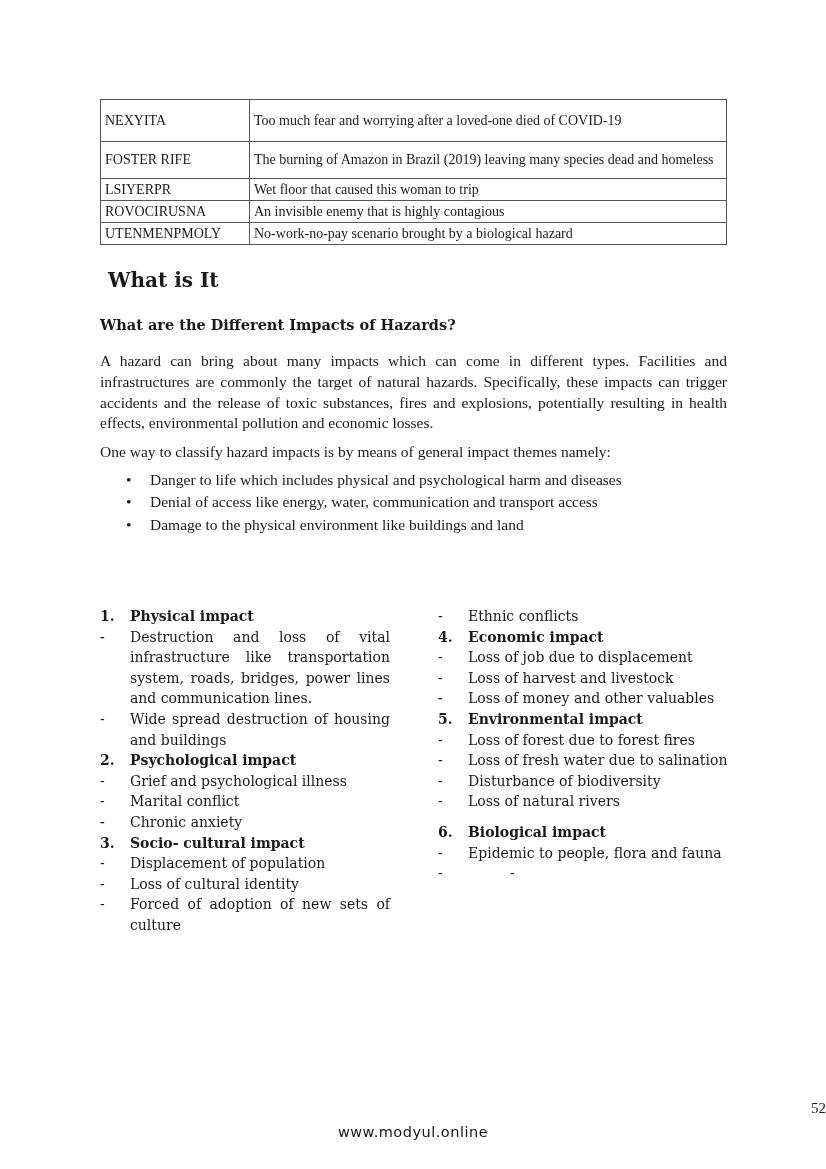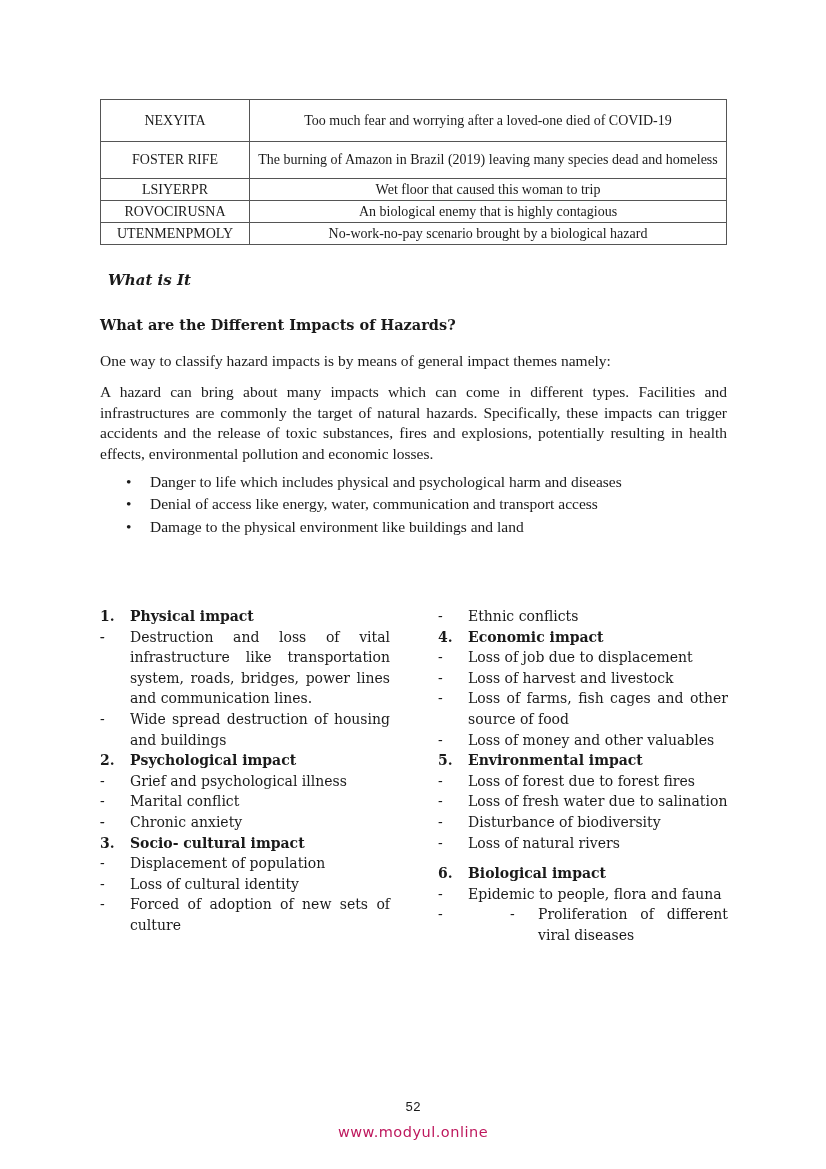--- a/index.html
+++ b/index.html
@@ -1,40 +1,40 @@
 <!DOCTYPE html>
 <html><head>
 <meta charset="utf-8">
 <style>
   html, body { margin:0; padding:0; background:#ffffff; }
   body { width:826px; height:1169px; position:relative; overflow:hidden;
          font-family:"DejaVu Serif", serif; color:#1a1a1a; }
   .page { position:absolute; left:100px; top:99px; width:627px; }
   table.puzzle { width:627px; border-collapse:collapse; font-size:14px; font-family:"Liberation Serif","DejaVu Serif",serif; }
-  table.puzzle td { border:1px solid #555; text-align:center; padding:0 4px; line-height:20px; }
+  table.puzzle td { border:1px solid #555; padding:0 4px; line-height:20px; }
   table.puzzle td.word { width:140px; }
-  h1.what { font-family:"DejaVu Serif", serif; font-weight:bold; font-size:15px; margin:22px 0 0 8px; line-height:26px;font-style:italic; }
+  h1.what { font-family:"DejaVu Serif", serif; font-weight:bold; font-size:20px; margin:22px 0 0 8px; line-height:26px; }
   h2.sub { font-family:"DejaVu Serif", serif; font-weight:bold; font-size:14.5px; margin:22px 0 16px 0; line-height:20px; }
   p.body { font-family:"Liberation Serif","DejaVu Serif",serif; font-size:15.5px; line-height:20.8px; text-align:justify; margin:10px 0 0 0; }
   ul.themes { margin:6px 0 0 0; padding:0 0 0 50px; font-family:"Liberation Serif","DejaVu Serif",serif; font-size:15.5px; line-height:22.5px; list-style:none; }
   ul.themes li { position:relative; }
   ul.themes li .bullet { position:absolute; left:-24px; top:0; }
   .cols { position:absolute; left:100px; top:606px; width:627px; font-family:"DejaVu Serif", serif; font-size:14px; line-height:20.6px; }
   .col { position:absolute; top:0; width:290px; }
   .col.left { left:0; }
   .col.right { left:338px; }
   .head { font-weight:bold; position:relative; padding-left:30px; }
   .head .num { position:absolute; left:0; }
   .item { position:relative; padding-left:30px; text-align:justify; text-align-last:left; }
   .item .dash { position:absolute; left:0; }
   .item.sub { padding-left:100px; }
   .item.sub .dash { left:72px; }
   .gap { height:10px; }
-  .pagenum { position:absolute; top:1100px; left:0; width:826px; text-align:center; font-family:Liberation Mono, monospace; font-size:13px; }
-  .watermark { position:absolute; top:1124px; left:0; width:826px; text-align:center; font-family:"DejaVu Sans", sans-serif; font-size:14.5px; color:#be185d; letter-spacing:0.5px; }
+  .pagenum { position:absolute; top:1100px; left:0; width:826px; text-align:right; font-family:Liberation Serif, serif; font-size:15px; }
+  .watermark { position:absolute; top:1124px; left:0; width:826px; text-align:center; font-family:"DejaVu Sans", sans-serif; font-size:14.5px; color:#0f172a; letter-spacing:0.5px; }
 </style>
 </head>
 <body>
 
 <div class="page">
   <table class="puzzle">
     <tbody>
       <tr style="height:42px">
         <td class="word">NEXYITA</td>
         <td>Too much fear and worrying after a loved-one died of COVID-19</td>
@@ -42,33 +42,33 @@
       <tr style="height:37px">
         <td class="word">FOSTER RIFE</td>
         <td>The burning of Amazon in Brazil (2019) leaving many species dead and homeless</td>
       </tr>
       <tr style="height:22px">
         <td class="word">LSIYERPR</td>
         <td>Wet floor that caused this woman to trip</td>
       </tr>
       <tr style="height:22px">
         <td class="word">ROVOCIRUSNA</td>
-        <td>An biological enemy that is highly contagious</td>
+        <td>An invisible enemy that is highly contagious</td>
       </tr>
       <tr style="height:22px">
         <td class="word">UTENMENPMOLY</td>
         <td>No-work-no-pay scenario brought by a biological hazard</td>
       </tr>
     </tbody>
   </table>
 
   <h1 class="what">What is It</h1>
   <h2 class="sub">What are the Different Impacts of  Hazards?</h2>
+  <p class="body">A hazard can bring about many impacts which can come in different types. Facilities and infrastructures are commonly the target of natural hazards. Specifically, these impacts can trigger accidents and the release of toxic substances, fires and explosions, potentially resulting in health effects, environmental pollution and economic losses.</p>
   <p class="body" style="margin-top:8px">One way to classify hazard impacts is by means of general impact themes namely:</p>
-  <p class="body">A hazard can bring about many impacts which can come in different types. Facilities and infrastructures are commonly the target of natural hazards. Specifically, these impacts can trigger accidents and the release of toxic substances, fires and explosions, potentially resulting in health effects, environmental pollution and economic losses.</p>
   <ul class="themes">
     <li><span class="bullet">•</span><span>Danger to life which includes physical and psychological harm and diseases</span></li>
     <li><span class="bullet">•</span><span>Denial of access like energy, water, communication and transport access</span></li>
     <li><span class="bullet">•</span><span>Damage to the physical environment like buildings and land</span></li>
   </ul>
 </div>
 
 <div class="cols">
   <div class="col left">
     <div class="head"><span class="num">1.</span><span>Physical impact</span></div>
@@ -87,31 +87,31 @@
     <div class="item"><span class="dash">-</span><span>Loss of cultural identity</span></div>
     <div class="item"><span class="dash">-</span><span>Forced of adoption of new sets of culture</span></div>
   </div>
 
   <div class="col right">
     <div class="item"><span class="dash">-</span><span>Ethnic conflicts</span></div>
 
     <div class="head"><span class="num">4.</span><span>Economic impact</span></div>
     <div class="item"><span class="dash">-</span><span>Loss of job due to displacement</span></div>
     <div class="item"><span class="dash">-</span><span>Loss of harvest and livestock</span></div>
-    <div class="item"><span class="dash">-</span><span>Loss of farms, fish cages and other source of food</span></div>
+    <div class="item"><span class="dash">-</span></div>
     <div class="item"><span class="dash">-</span><span>Loss of money and other valuables</span></div>
 
     <div class="head"><span class="num">5.</span><span>Environmental impact</span></div>
     <div class="item"><span class="dash">-</span><span>Loss of forest due to forest fires</span></div>
     <div class="item"><span class="dash">-</span><span>Loss of fresh water due to salination</span></div>
     <div class="item"><span class="dash">-</span><span>Disturbance of biodiversity</span></div>
     <div class="item"><span class="dash">-</span><span>Loss of natural rivers</span></div>
 
     <div class="gap"></div>
     <div class="head"><span class="num">6.</span><span>Biological impact</span></div>
     <div class="item"><span class="dash">-</span><span>Epidemic to people, flora and fauna</span></div>
     <div class="item"><span class="dash">-</span></div>
-    <div class="item sub"><span class="dash">-</span><span>Proliferation of different viral diseases</span></div>
+    <div class="item sub"><span class="dash">-</span></div>
   </div>
 </div>
 
 <div class="pagenum">52</div>
 <div class="watermark">www.modyul.online</div>
 
 </body></html>

